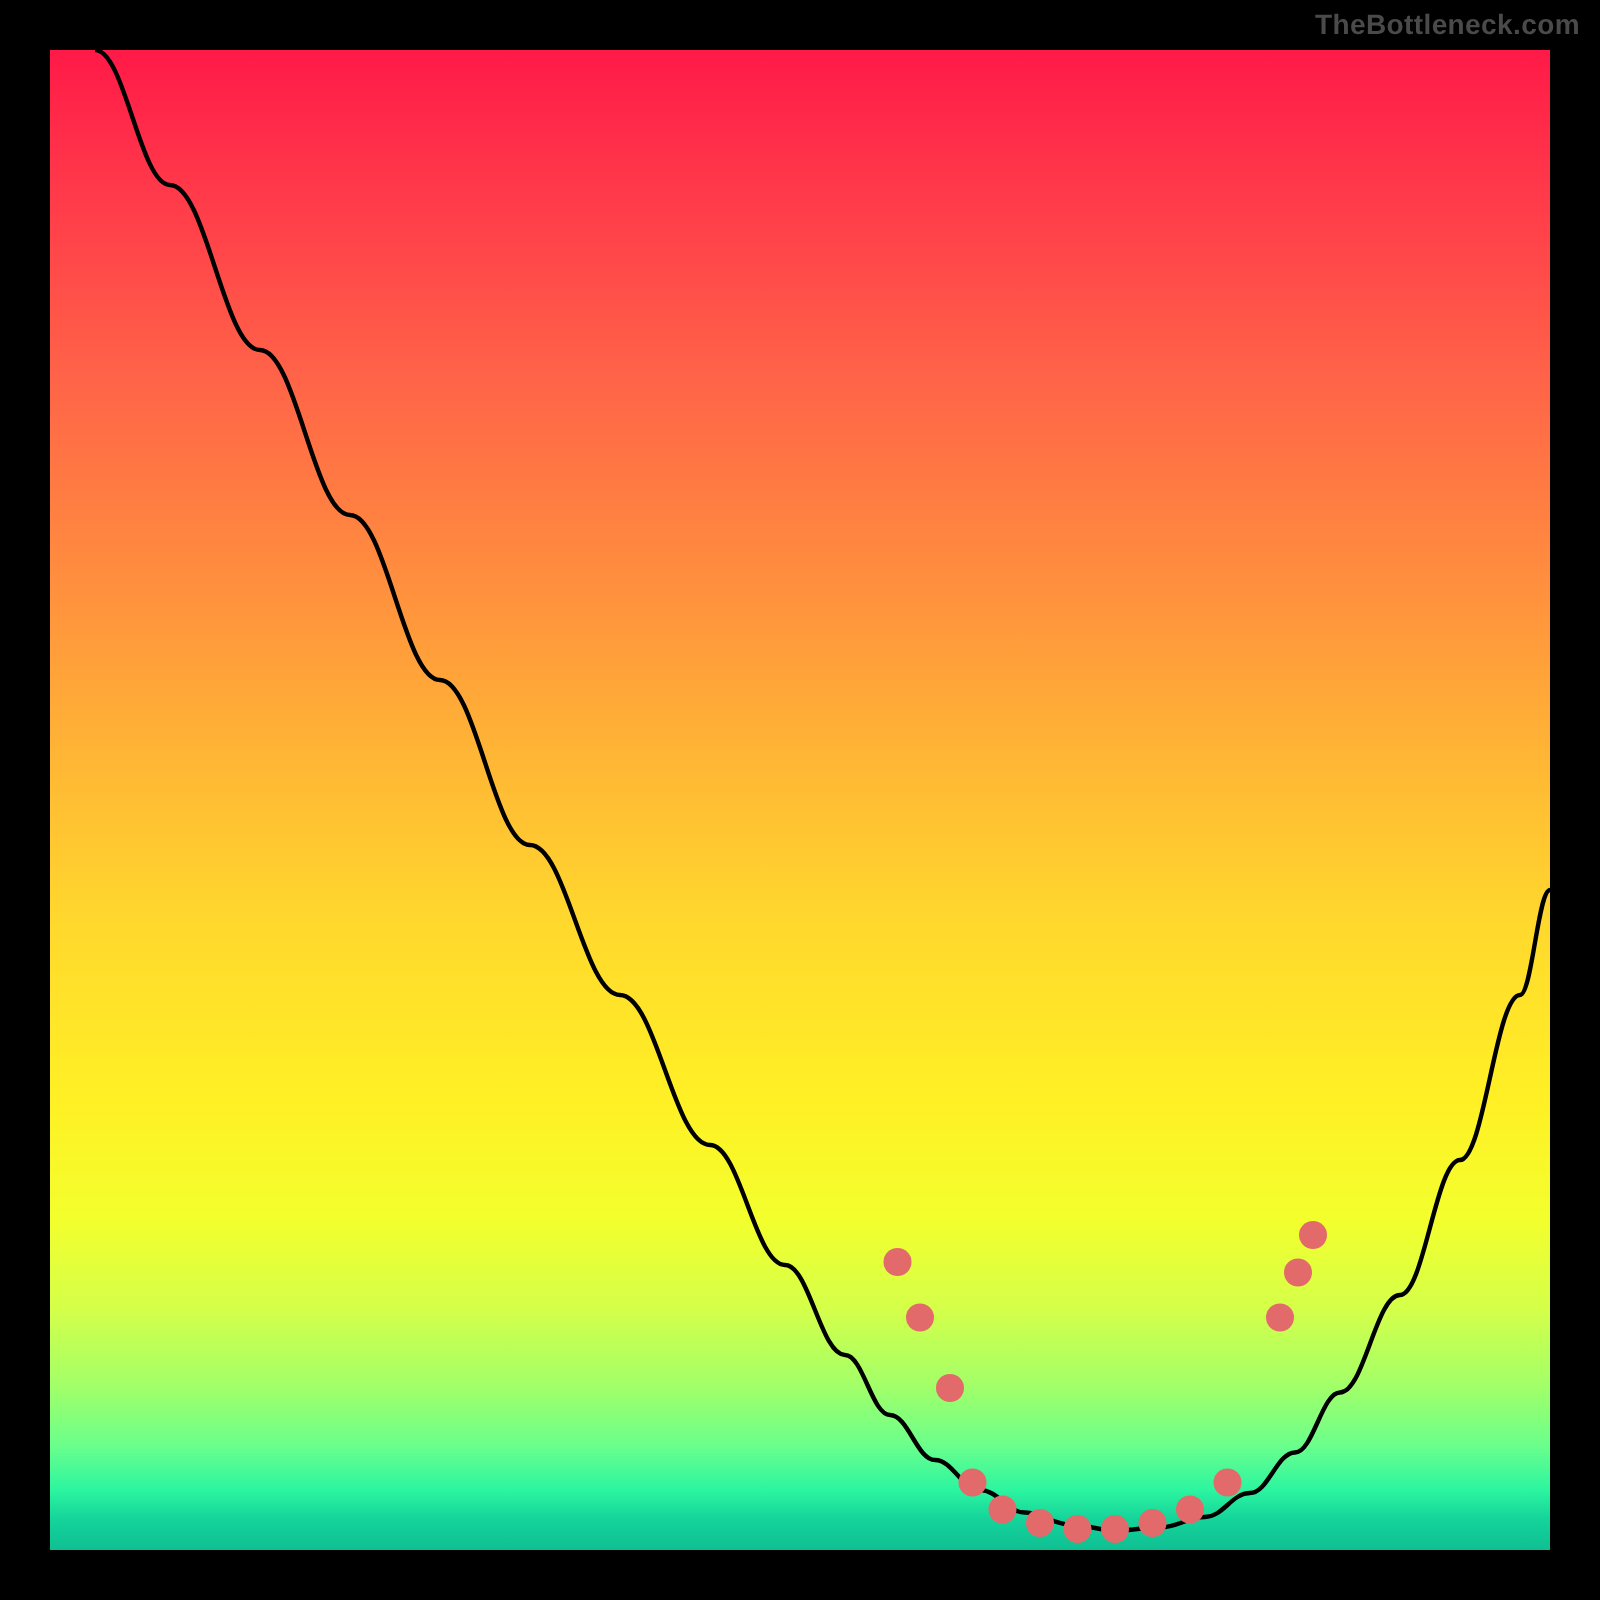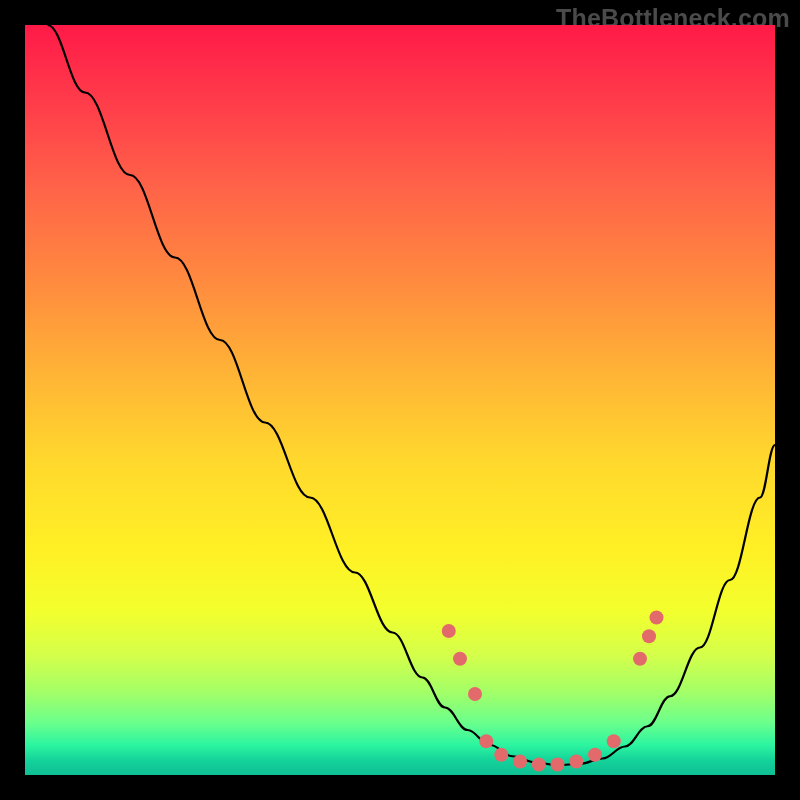--- a/index.html
+++ b/index.html
@@ -42,21 +42,21 @@
       #2cf5a0 96%,
       #14d39a 98%,
       #0fbf93 100%
     );
   }
   .watermark {
     position: absolute;
     top: 4px;
     right: 10px;
     color: #4a4a4a;
-    font-size: 25px;
+    font-size: 14px;
     font-weight: 600;
     letter-spacing: 0.2px;
     user-select: none;
     text-align: right;
   }
   svg.curve {
     position: absolute;
     left: 0;
     top: 0;
     width: 750px;

